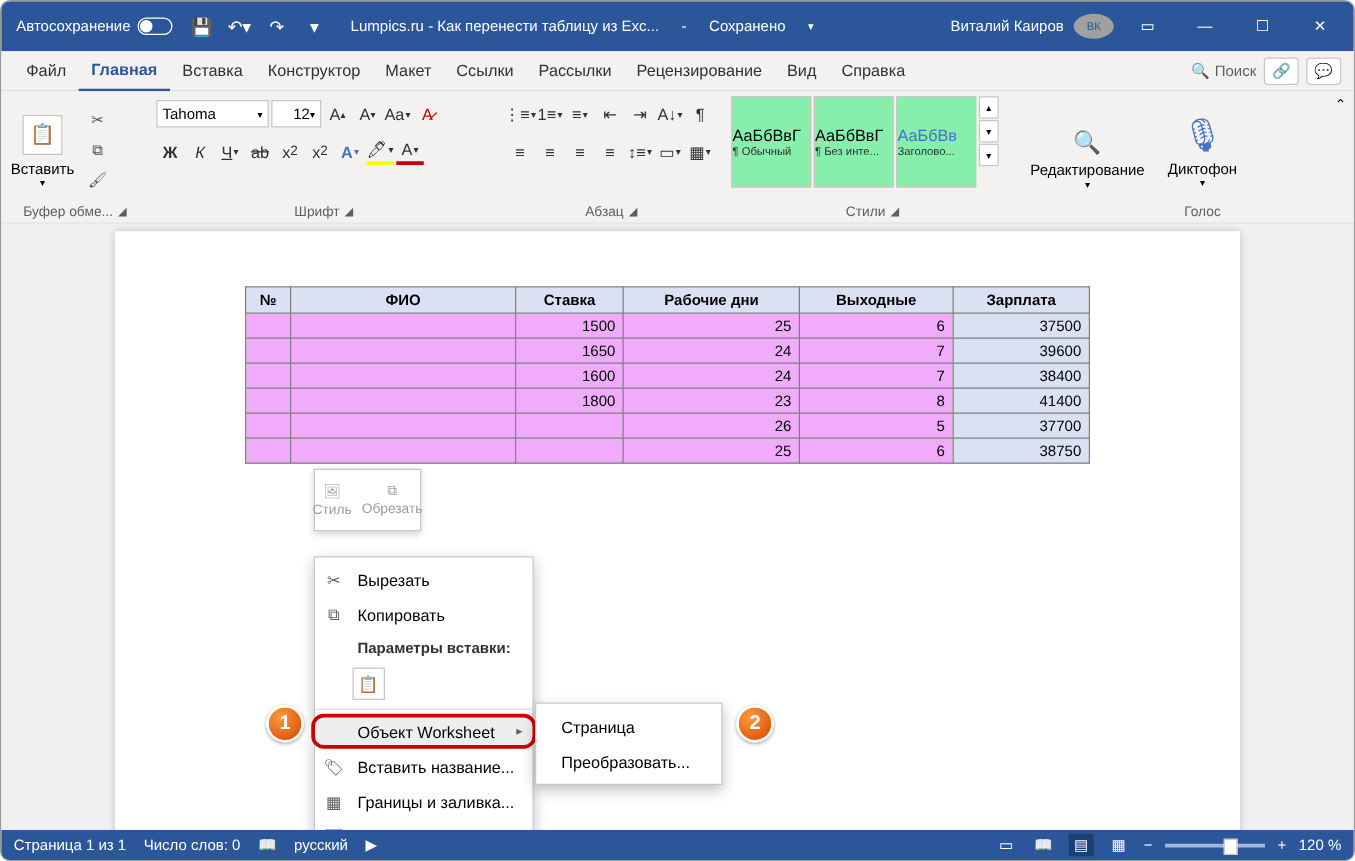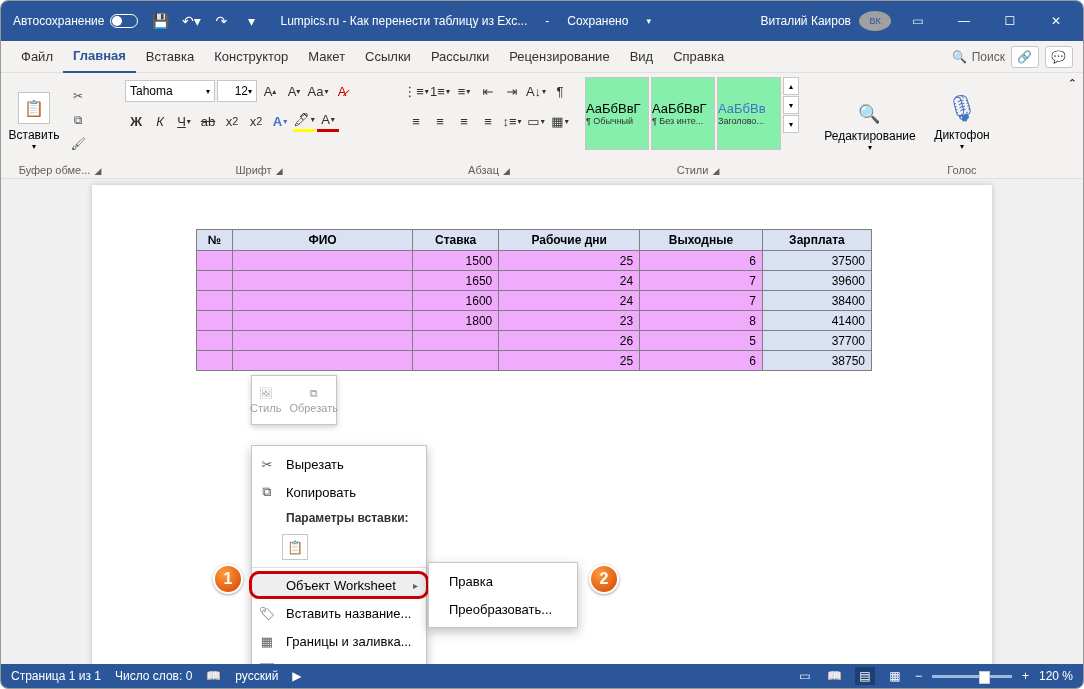--- a/index.html
+++ b/index.html
@@ -17,21 +17,21 @@
 .winbtn{width:46px;height:40px;display:flex;align-items:center;justify-content:center;color:#fff;font-size:12px}
 .tabs{height:32px;background:#f3f2f1;display:flex;align-items:center;padding:0 10px;font-size:13px;border-bottom:1px solid #e1dfdd}
 .tab{padding:0 10px;height:32px;display:flex;align-items:center;color:#323130;cursor:pointer}
 .tab.active{font-weight:600;border-bottom:2px solid #2b579a;color:#2b579a}
 .tabs-right{margin-left:auto;display:flex;align-items:center;gap:6px}
 .searchbox{display:flex;align-items:center;gap:4px;color:#605e5c;font-size:12px}
 .sharebtn,.commentbtn{width:28px;height:22px;border:1px solid #c8c6c4;border-radius:3px;display:flex;align-items:center;justify-content:center;background:#fff;font-size:12px}
 .ribbon{height:106px;background:#f3f2f1;display:flex;border-bottom:1px solid #e1dfdd;font-size:12px}
 .grp{display:flex;flex-direction:column;padding:4px 6px 0;border-right:0}
 .grp-body{flex:1;display:flex;gap:2px}
-.grp-label{font-size:11px;color:#605e5c;text-align:center;padding:2px 0;display:flex;justify-content:center;align-items:flex-end;gap:4px}
+.grp-label{font-size:11px;color:#605e5c;text-align:center;padding:2px 0;display:flex;justify-content:center;align-items:flex-start;gap:4px}
 .dialoglauncher{font-size:9px;color:#605e5c}
 .vbtn{display:flex;flex-direction:column;align-items:center;justify-content:center;width:54px;cursor:pointer;padding-top:4px}
 .vbtn .big-ico{width:32px;height:32px;border:1px solid #c8c6c4;background:#fff;display:flex;align-items:center;justify-content:center;font-size:16px;color:#2b579a}
 .vbtn.micbtn .big-ico{border:none;background:transparent;font-size:26px}
 .vbtn .lbl{font-size:12px;margin-top:4px}
 .side-quick{display:flex;flex-direction:column;gap:4px;justify-content:center;padding-left:4px}
 .smico{width:22px;height:20px;display:flex;align-items:center;justify-content:center;color:#505050}
 .font-row{display:flex;align-items:center;gap:2px;height:24px}
 .fontbox{width:90px;height:22px;border:1px solid #c8c6c4;background:#fff;font-size:12px;padding:0 4px;display:flex;align-items:center;justify-content:space-between}
 .sizebox{width:40px;height:22px;border:1px solid #c8c6c4;background:#fff;font-size:12px;padding:0 4px;display:flex;align-items:center;justify-content:flex-end}
@@ -384,21 +384,21 @@
         </div>
       <div class="item">
           <span class="mico">🖼</span>
           <span>Рисунок...</span>
         </div>
 
     </div>
 
     <div class="submenu">
       <div class="item">
-          <span>Правка</span>
+          <span>Страница</span>
         </div>
       <div class="item">
           <span>Преобразовать...</span>
         </div>
     </div>
 
     <div class="num-badge" style="left:212px;top:385px">1</div>
     <div class="num-badge" style="left:588px;top:385px">2</div>
   </div>
 

